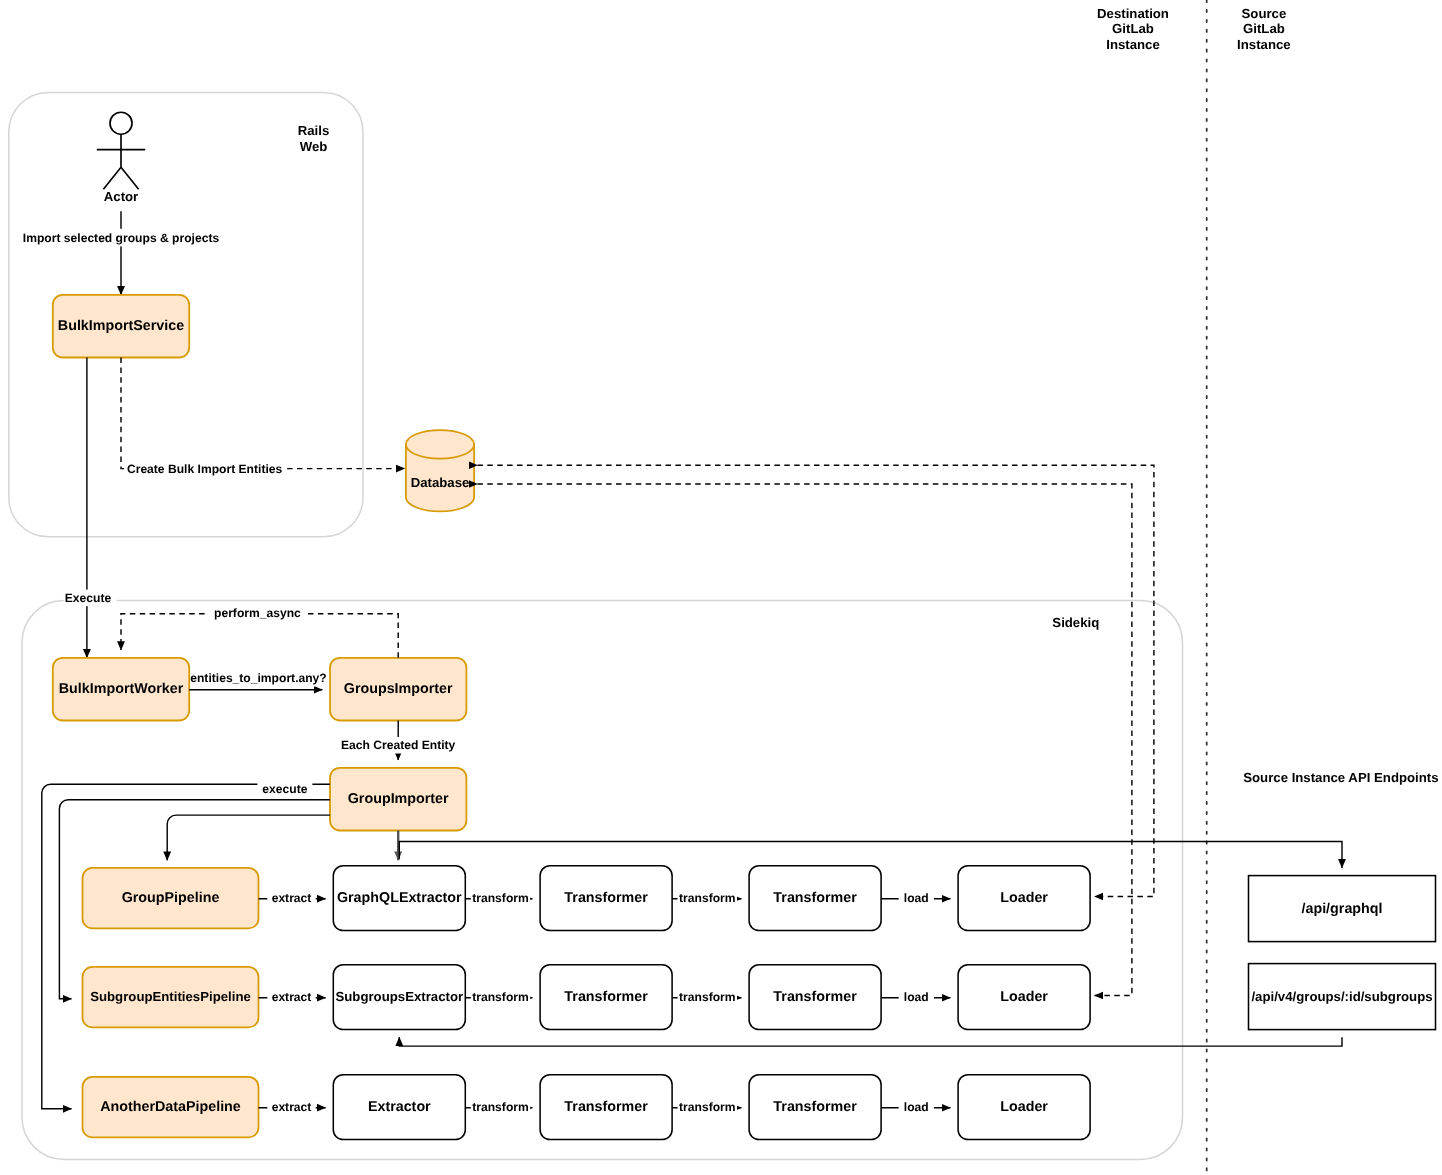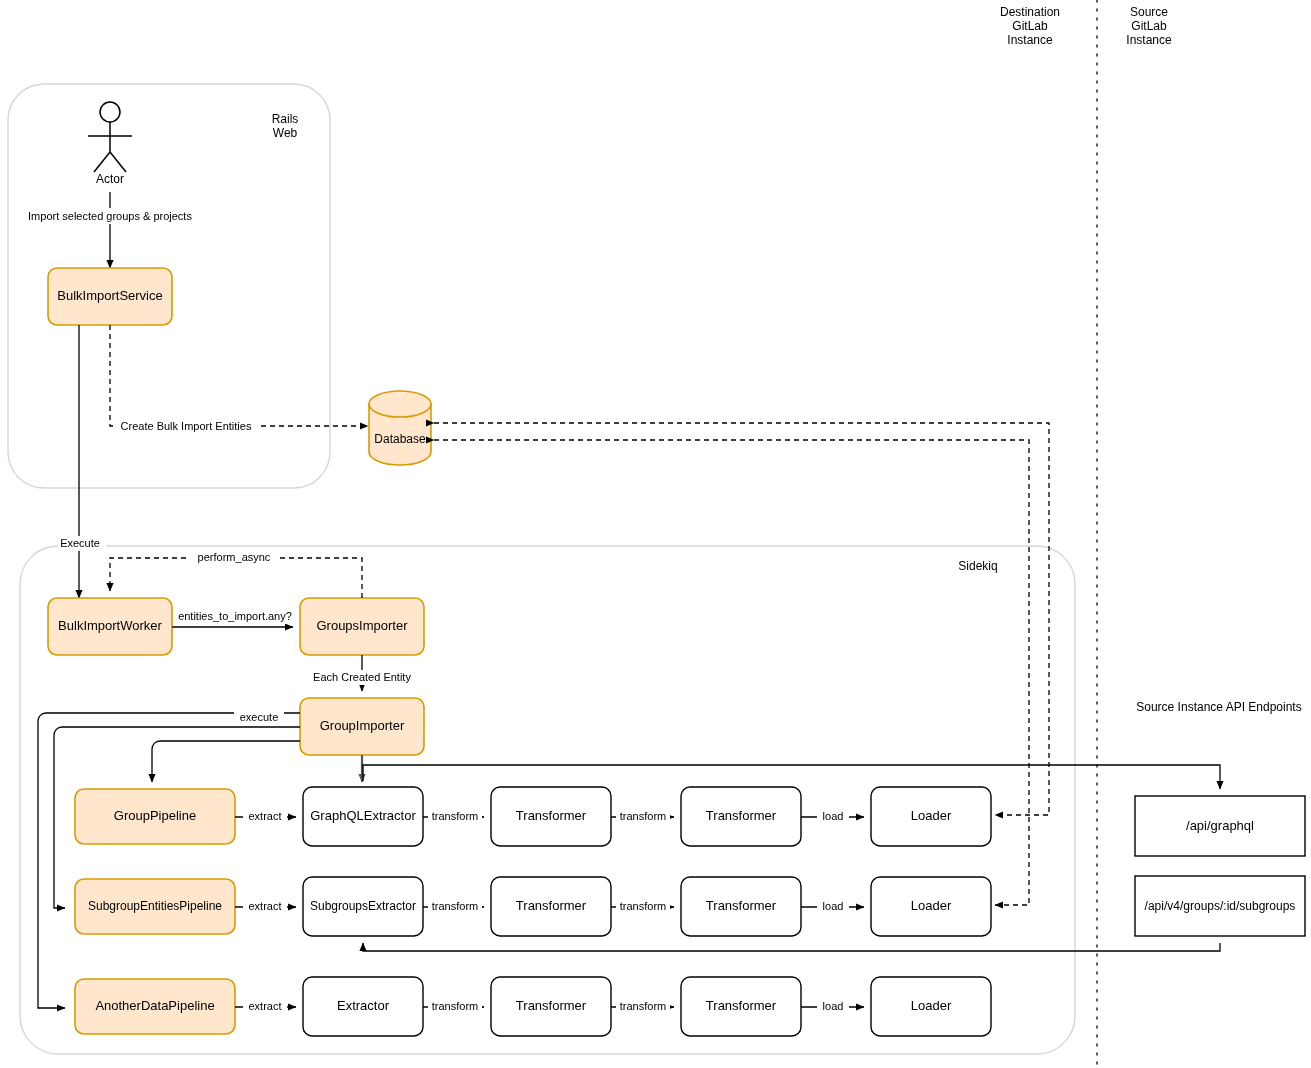--- a/index.html
+++ b/index.html
@@ -1,18 +1,18 @@
 <!DOCTYPE html>
 <html><head>
 <meta charset="utf-8">
 <style>
   html,body{margin:0;padding:0;background:#ffffff;}
   body{width:1311px;height:1068px;overflow:hidden;
        font-family:"Liberation Sans","DejaVu Sans",sans-serif;}
-  #diagram{position:relative;width:1311px;height:1068px;}
+  #diagram{position:relative;width:1311px;height:1068px;font-weight:bold;}
   svg{position:absolute;top:0;left:0;width:1311px;height:1068px;}
   text{font-family:"Liberation Sans","DejaVu Sans",sans-serif;fill:#000000;}
   .node-label{font-size:13px;text-anchor:middle;dominant-baseline:middle;}
   .node-label-sm{font-size:12px;text-anchor:middle;dominant-baseline:middle;}
   .edge-label{font-size:11px;text-anchor:middle;dominant-baseline:middle;}
   .zone-label{font-size:12px;text-anchor:middle;dominant-baseline:middle;}
   .hdr-label{font-size:12px;text-anchor:middle;dominant-baseline:middle;}
   .orange{fill:#ffe6cc;stroke:#d79b00;stroke-width:1.6;}
   .white{fill:#ffffff;stroke:#000000;stroke-width:1.4;}
   .zone{fill:none;stroke:#d6d6d6;stroke-width:1.4;}

